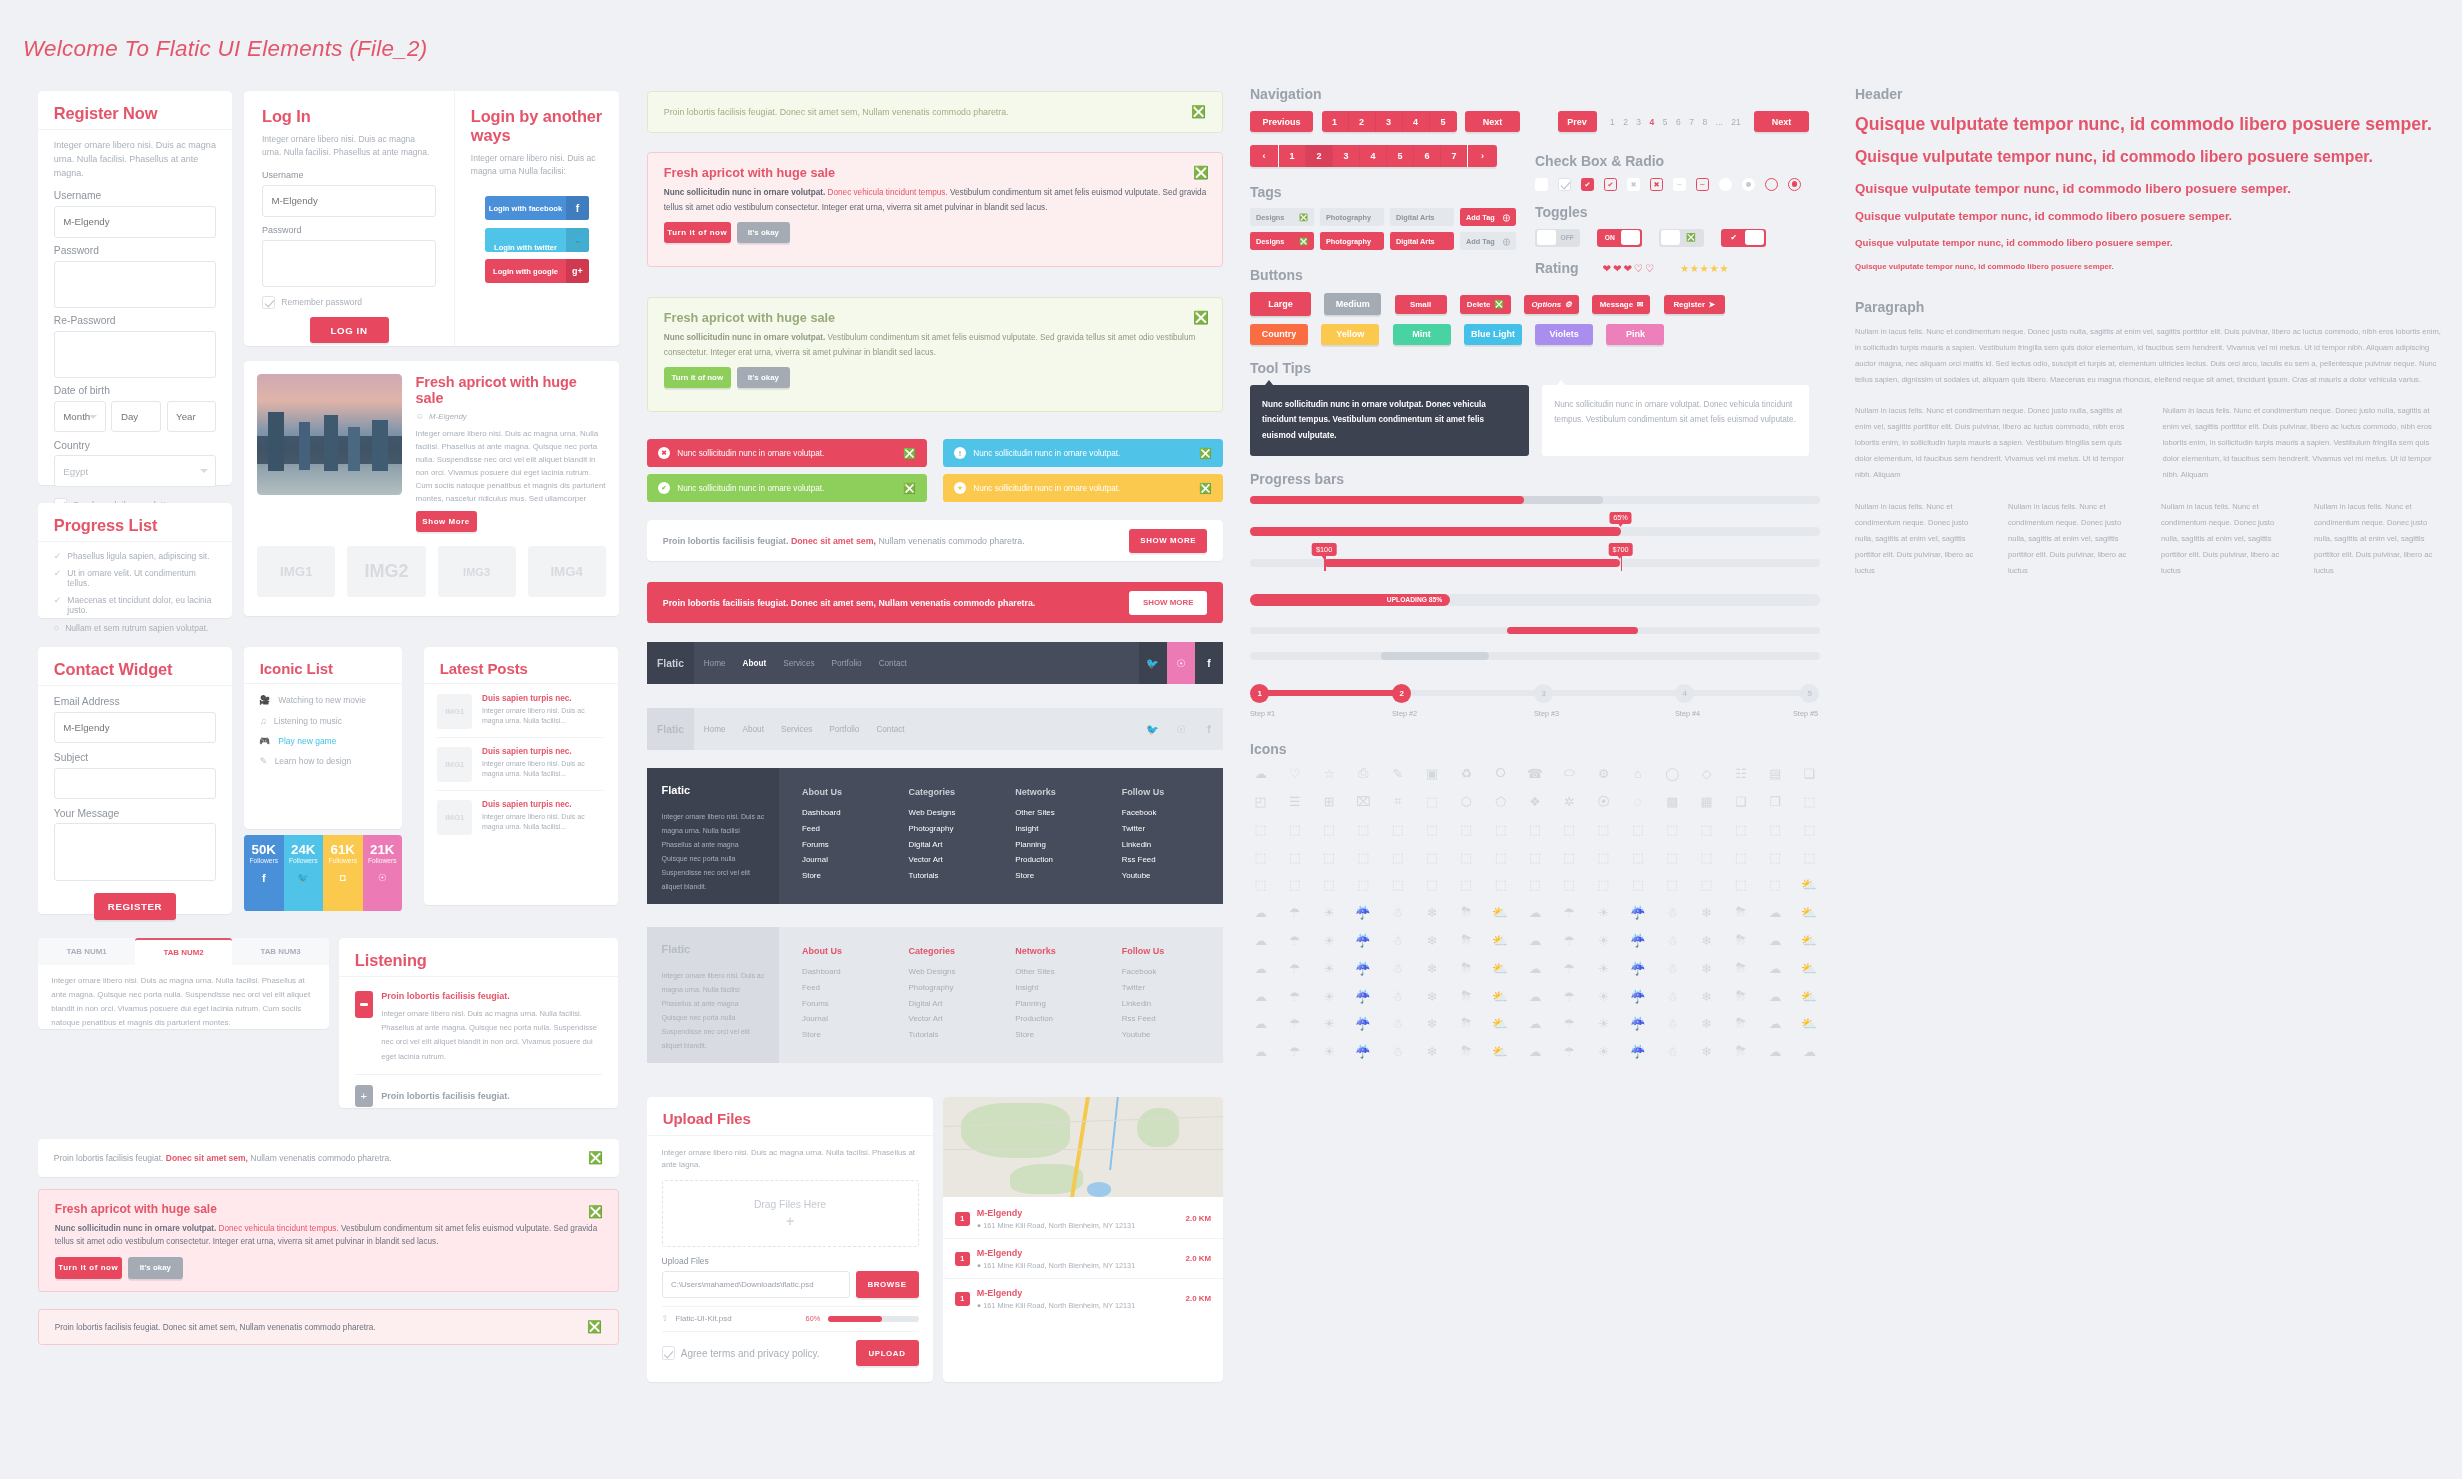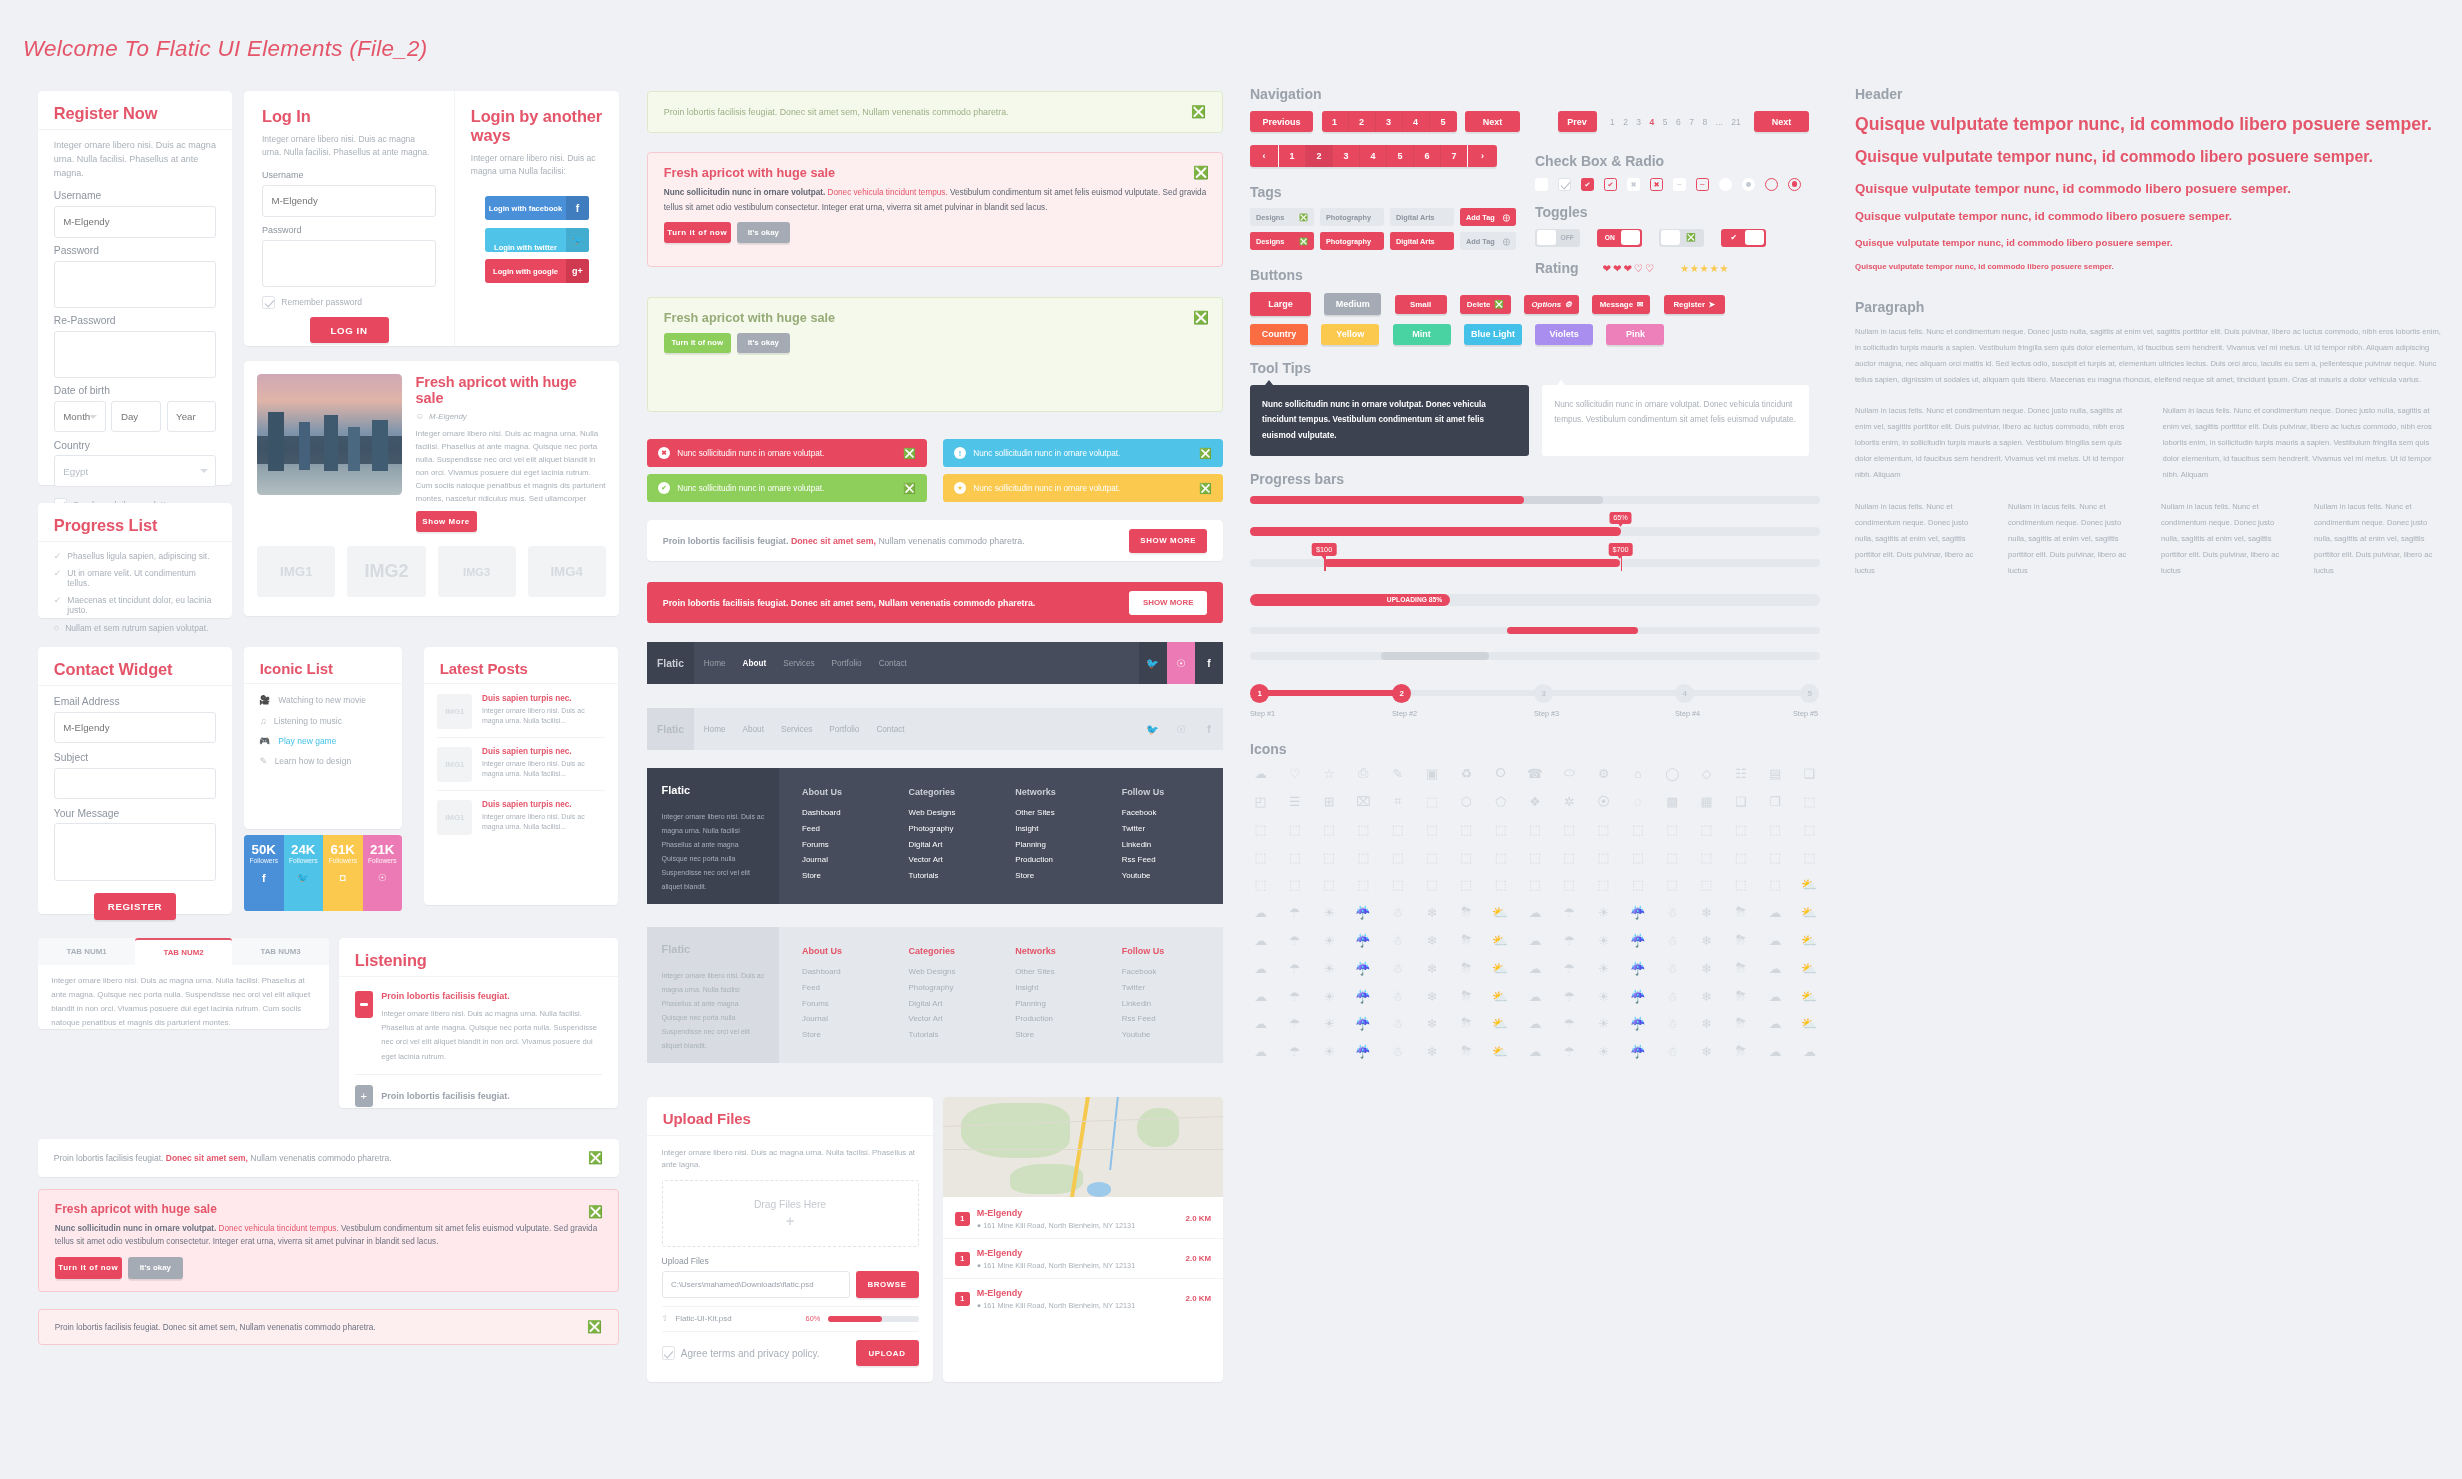--- a/index.html
+++ b/index.html
@@ -368,20 +368,23 @@
   </div>
   <div style="margin-top:7.3px;display:flex;gap:6px;">
     <button class="btn-red" style="width:67px;height:20.6px;font-size:7.9px;">Turn it of now</button>
     <button class="pbtn" style="width:53px;height:20.6px;font-size:7.9px;background:#a4abb4;">It's okay</button>
   </div>
   <span style="position:absolute;right:13.3px;top:12px;color:#f0b9c3;font-size:12.7px;">❎</span>
 </div>
 
 <div class="alert" style="left:647px;top:297px;width:576px;height:115px;position:absolute;background:#f4f9ec;border:0.6px solid #dde9c9;padding:13.3px 15.8px;">
   <div style="color:#97ab77;font-size:12.7px;font-weight:700;">Fresh apricot with huge sale</div>
+  <div style="font-size:8.2px;color:#8f9a80;line-height:1.75;margin-top:6px;">
+    <b>Nunc sollicitudin nunc in ornare volutpat.</b> <span>Vestibulum condimentum sit amet felis euismod vulputate. Sed gravida tellus sit amet odio vestibulum consectetur. Integer erat urna, viverra sit amet pulvinar in blandit sed lacus.</span>
+  </div>
   <div style="margin-top:7.3px;display:flex;gap:6px;">
     <button class="pbtn" style="width:67px;height:20.6px;font-size:7.9px;background:#8ece5a;">Turn it of now</button>
     <button class="pbtn" style="width:53px;height:20.6px;font-size:7.9px;background:#a4abb4;">It's okay</button>
   </div>
   <span style="position:absolute;right:13.3px;top:12px;color:#cfd8c0;font-size:12.7px;">❎</span>
 </div>
 
 <div class="alert" style="left:647px;top:439px;width:280px;height:28px;position:absolute;background:#e8485f;display:flex;align-items:center;padding:0 11px;gap:7.3px;">
   <span style="width:12px;height:12px;border-radius:50%;background:#fff;color:#e8485f;display:flex;align-items:center;justify-content:center;font-size:6.7px;font-weight:700;">✖</span>
   <span style="flex:1;color:#fff;font-size:8.2px;">Nunc sollicitudin nunc in ornare volutpat.</span>

